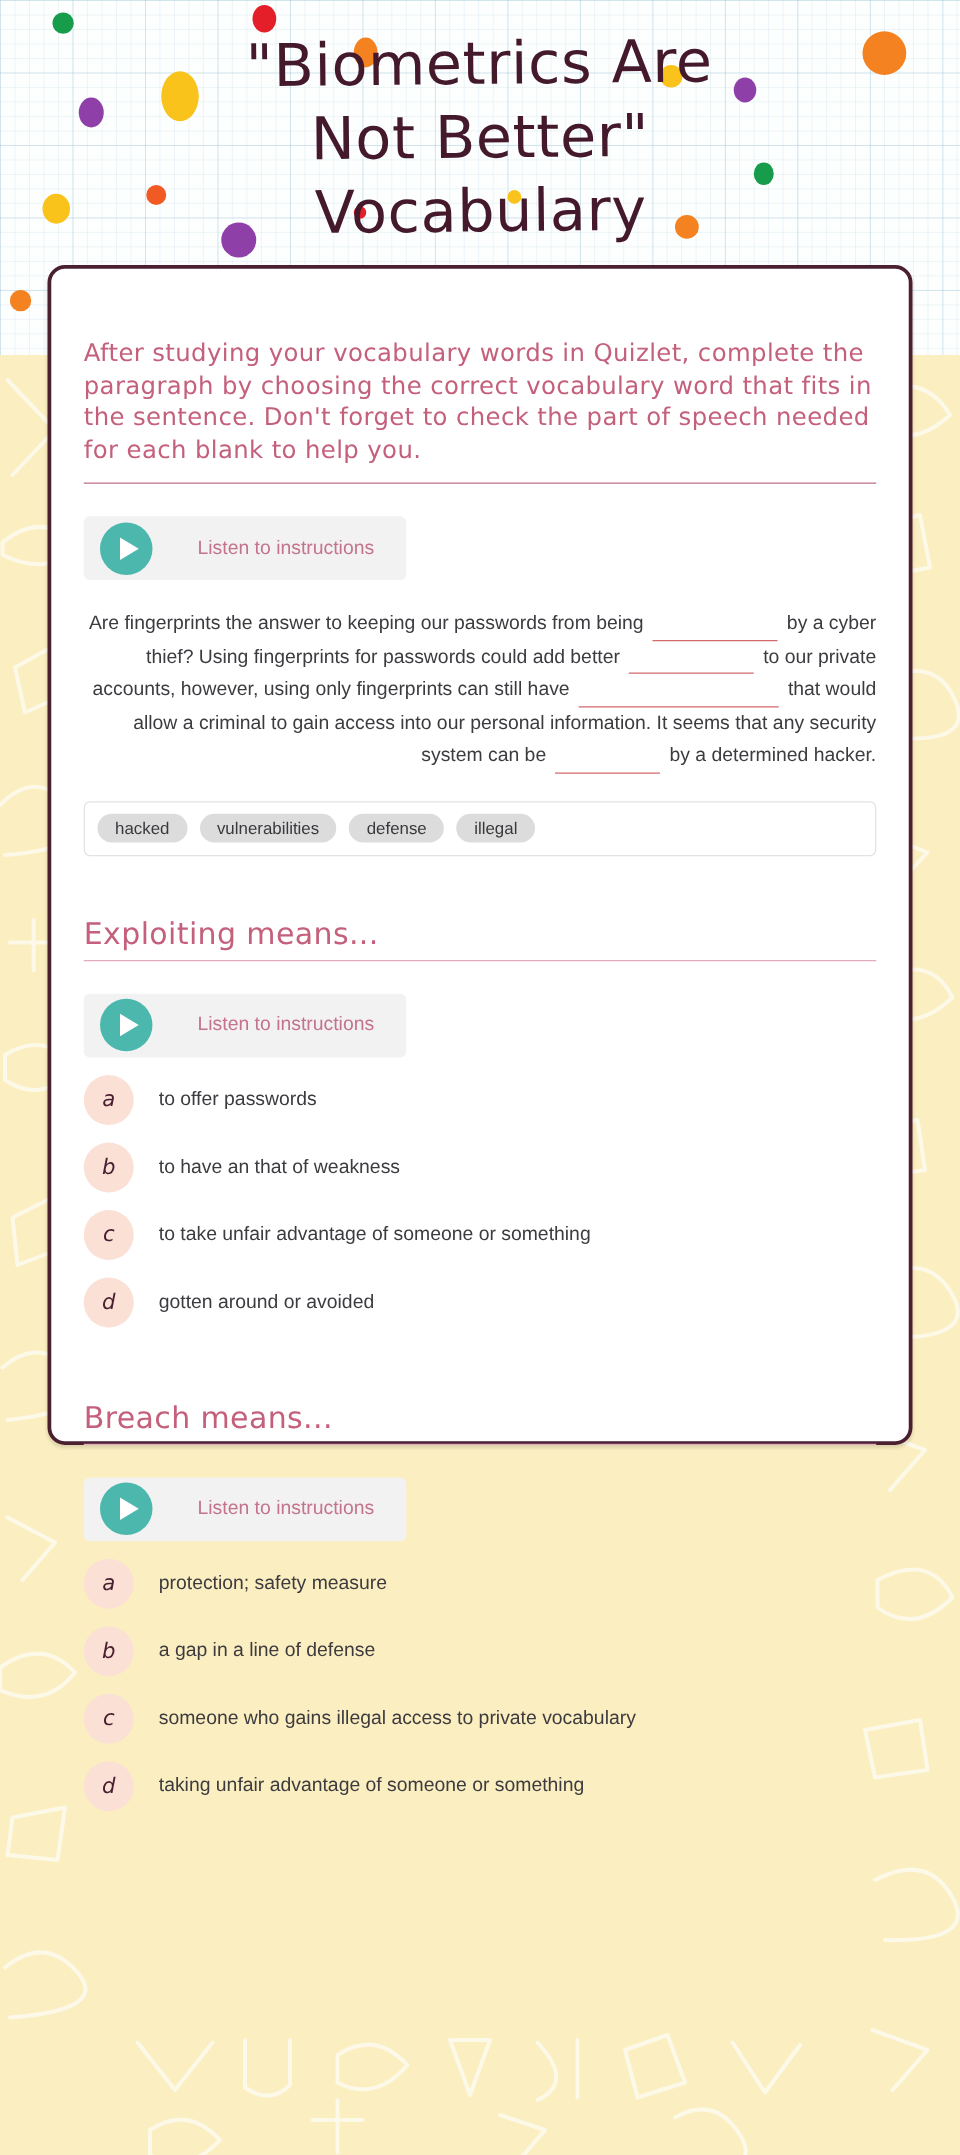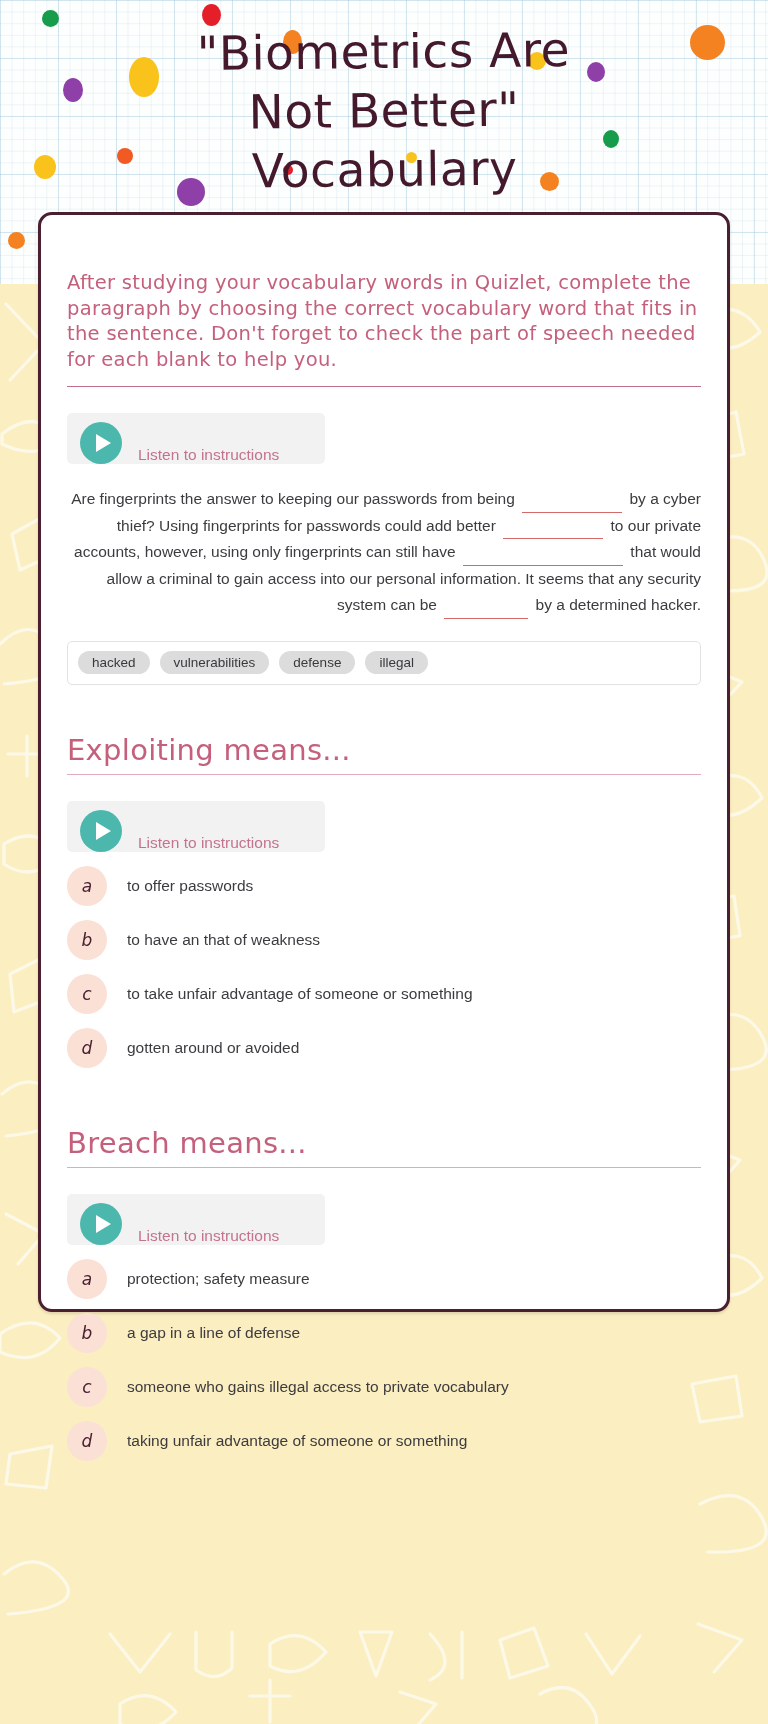--- a/index.html
+++ b/index.html
@@ -64,21 +64,21 @@
     z-index: 3;
     transform: rotate(-0.6deg);
   }
 
   
   .card {
     position: absolute;
     left: 38px;
     top: 212px;
     width: 692px;
-    height: 1100px;
+    height: 944px;
     background: #ffffff;
     border: 3px solid #4a2031;
     border-radius: 14px;
     box-sizing: border-box;
     z-index: 5;
     box-shadow: 0 2px 3px rgba(0,0,0,0.12);
     padding: 0 26px;
   }
 
   .instructions {
@@ -96,27 +96,28 @@
   }
   .hr-pink-light {
     border: 0;
     border-top: 1.2px solid #e3a9bd;
     margin: 7px 0 0 0;
   }
 
   
   .listen {
     display: flex;
-    align-items: flex-end;
+    align-items: center;
     background: #f2f2f2;
     border-radius: 5px;
     width: 258px;
     height: 51px;
     margin-top: 26px;
     cursor: pointer;
+    gap: 20px;
   }
   .play-circle {
     width: 42px; height: 42px;
     border-radius: 50%;
     background: #4cb8ad;
     margin-left: 13px;
     display: flex;
     align-items: center;
     justify-content: center;
     flex: 0 0 auto;
@@ -173,21 +174,21 @@
     font-size: 13.5px;
     color: #3a383c;
     cursor: pointer;
     white-space: nowrap;
   }
 
   
   .q-title {
     font-family: "DejaVu Sans", sans-serif;
     color: #c4607c;
-    font-size: 29px;
+    font-size: 24px;
     margin-top: 48px;
     letter-spacing: 0.3px;
   }
   .opt {
     display: flex;
     align-items: center;
     margin-top: 14px;
     cursor: pointer;
   }
   .opt-letter {

